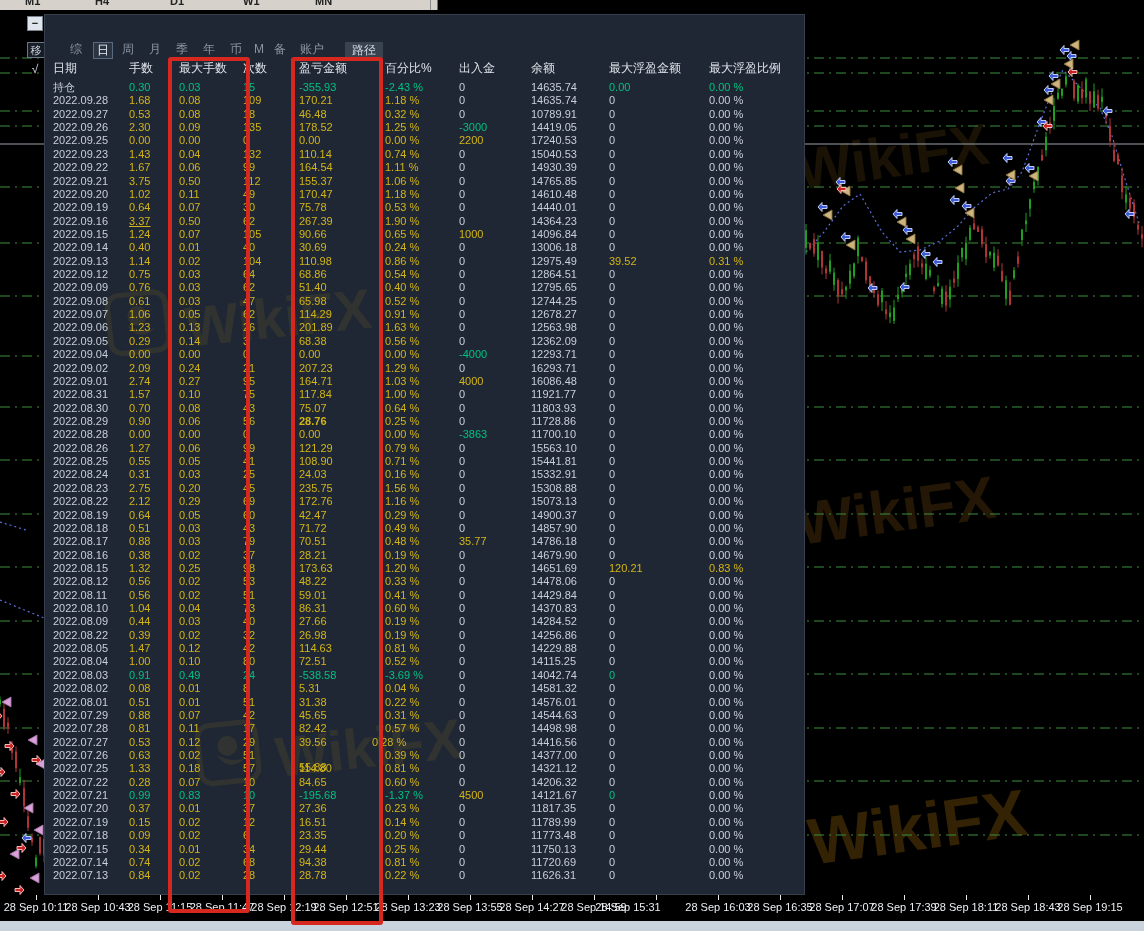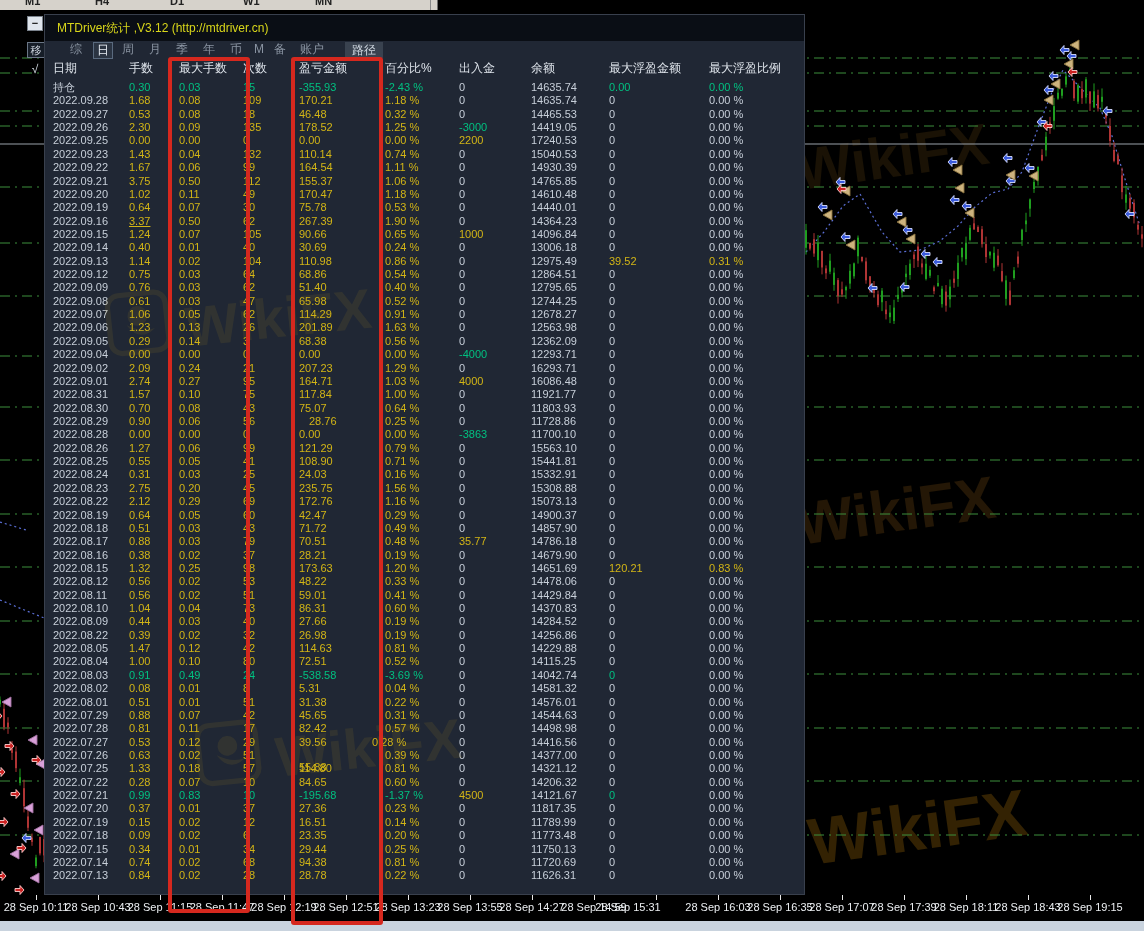--- a/index.html
+++ b/index.html
@@ -353,23 +353,20 @@
     <div class="tfbtn" style="left: 243px;">W1</div>
     <div class="tfbtn" style="left: 315px;">MN</div>
     <div style="position: absolute; left: 430px; top: 0px; width: 1px; height: 10px; background: rgb(138, 138, 138);"></div>
   </div>
 
 <div id="min-btn" class="sidebtn">−</div>
 <div id="move-btn" class="sidebtn">移</div>
 <div id="check-btn" class="sidebtn">√</div>
 
 <div id="panel">
-  <div id="titlebar">
-    <div id="title">MTDriver统计 ,V3.12 (http://mtdriver.cn)</div>
-  </div>
   <div id="tabsrow">
     <div id="path-btn">路径</div>
   <div class="tab" style="left: 22px;">综</div>
       <div class="tab active" style="left: 48px;">日</div>
       <div class="tab" style="left: 74px;">周</div>
       <div class="tab" style="left: 101px;">月</div>
       <div class="tab" style="left: 128px;">季</div>
       <div class="tab" style="left: 155px;">年</div>
       <div class="tab" style="left: 182px;">币</div>
       <div class="tab" style="left: 206px;">M</div>
@@ -414,21 +411,21 @@
         <div class="tcell c-gray" style="left: 664px;">0.00 %</div>
       </div>
       <div class="trow" style="top: 26.72px;">
         <div class="tcell c-gray" style="left: 8px;">2022.09.27</div>
         <div class="tcell c-yel" style="left: 84px;">0.53</div>
         <div class="tcell c-yel" style="left: 134px;">0.08</div>
         <div class="tcell c-yel" style="left: 198px;">18</div>
         <div class="tcell c-yel" style="left: 254px;">46.48</div>
         <div class="tcell c-yel" style="left: 340px;">0.32 %</div>
         <div class="tcell c-gray" style="left: 414px;">0</div>
-        <div class="tcell c-gray" style="left: 486px;">14465.53</div>
+        <div class="tcell c-gray" style="left: 486px;">10789.91</div>
         <div class="tcell c-gray" style="left: 564px;">0</div>
         <div class="tcell c-gray" style="left: 664px;">0.00 %</div>
       </div>
       <div class="trow" style="top: 40.08px;">
         <div class="tcell c-gray" style="left: 8px;">2022.09.26</div>
         <div class="tcell c-yel" style="left: 84px;">2.30</div>
         <div class="tcell c-yel" style="left: 134px;">0.09</div>
         <div class="tcell c-yel" style="left: 198px;">135</div>
         <div class="tcell c-yel" style="left: 254px;">178.52</div>
         <div class="tcell c-yel" style="left: 340px;">1.25 %</div>
@@ -687,21 +684,21 @@
         <div class="tcell c-gray" style="left: 414px;">0</div>
         <div class="tcell c-gray" style="left: 486px;">11803.93</div>
         <div class="tcell c-gray" style="left: 564px;">0</div>
         <div class="tcell c-gray" style="left: 664px;">0.00 %</div>
       </div>
       <div class="trow" style="top: 334px;">
         <div class="tcell c-gray" style="left: 8px;">2022.08.29</div>
         <div class="tcell c-yel" style="left: 84px;">0.90</div>
         <div class="tcell c-yel" style="left: 134px;">0.06</div>
         <div class="tcell c-yel" style="left: 198px;">56</div>
-        <div class="tcell c-yel" style="left: 264px;">28.76</div>
+        <div class="tcell c-yel" style="left: 254px; font-weight: bold;">28.76</div>
         <div class="tcell c-yel" style="left: 340px;">0.25 %</div>
         <div class="tcell c-gray" style="left: 414px;">0</div>
         <div class="tcell c-gray" style="left: 486px;">11728.86</div>
         <div class="tcell c-gray" style="left: 564px;">0</div>
         <div class="tcell c-gray" style="left: 664px;">0.00 %</div>
       </div>
       <div class="trow" style="top: 347.36px;">
         <div class="tcell c-gray" style="left: 8px;">2022.08.28</div>
         <div class="tcell c-yel" style="left: 84px;">0.00</div>
         <div class="tcell c-yel" style="left: 134px;">0.00</div>

